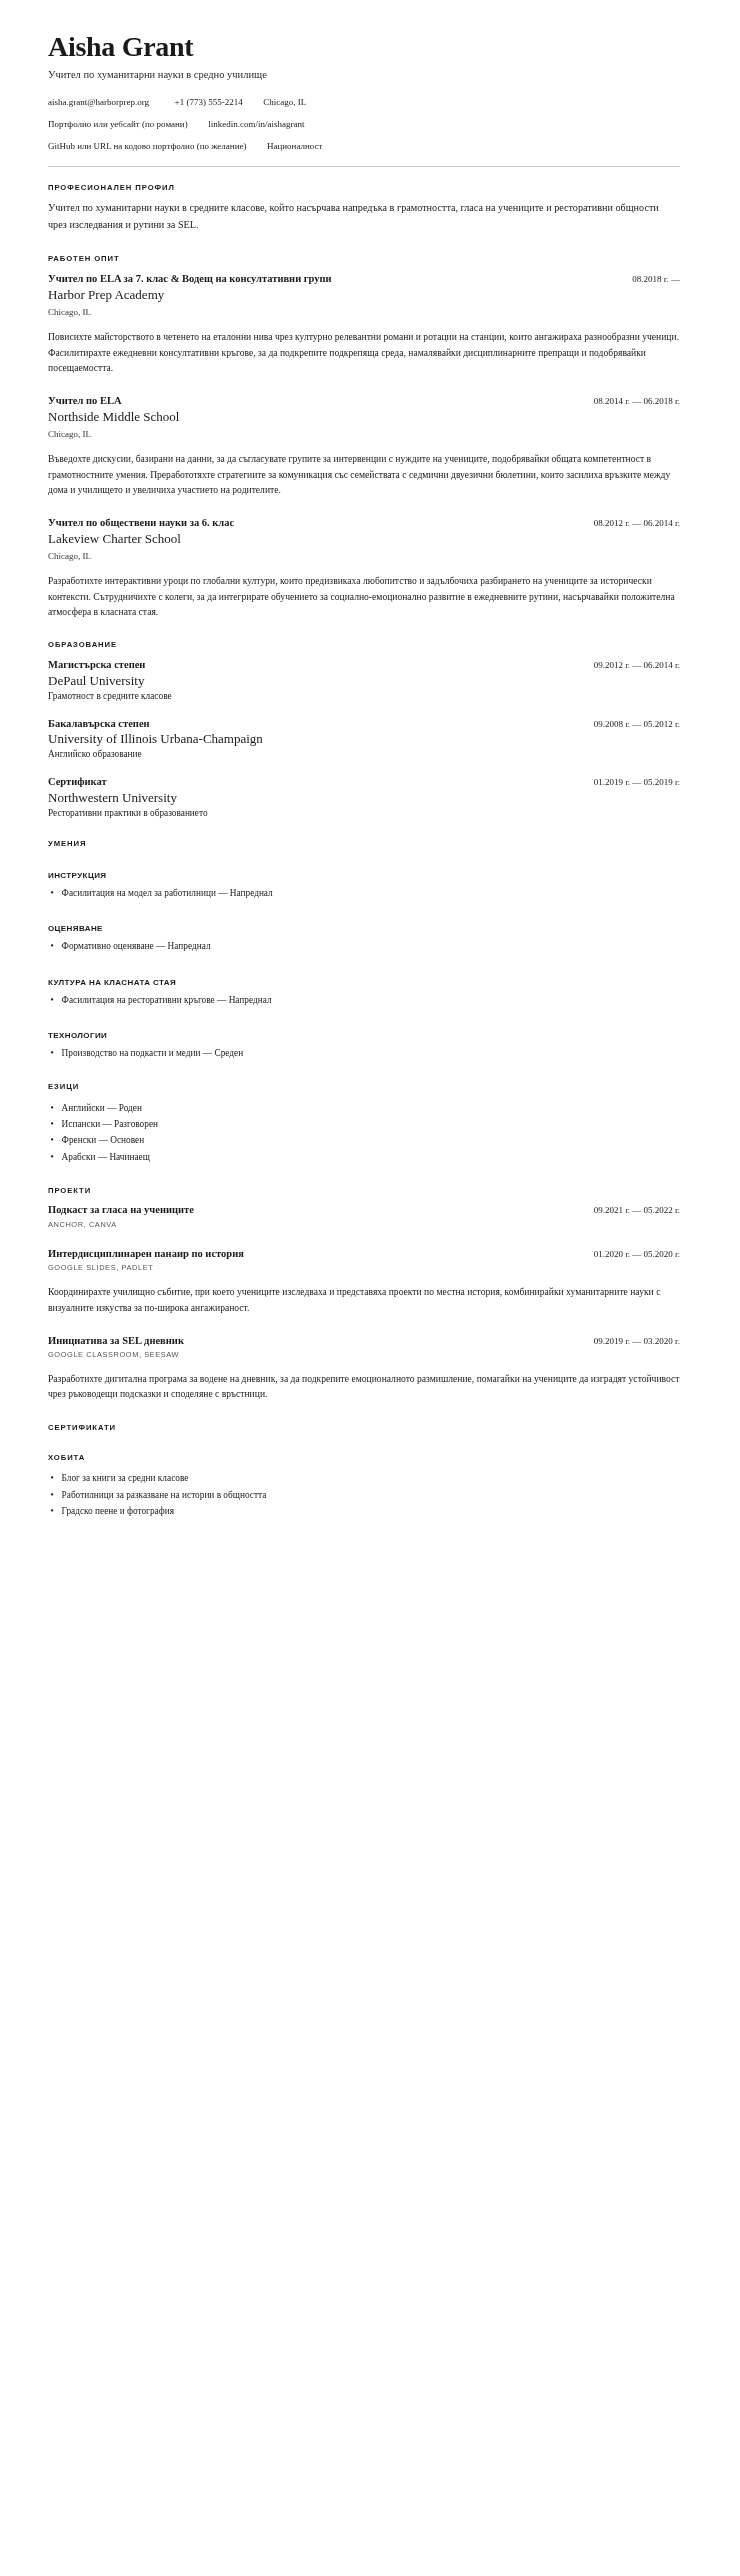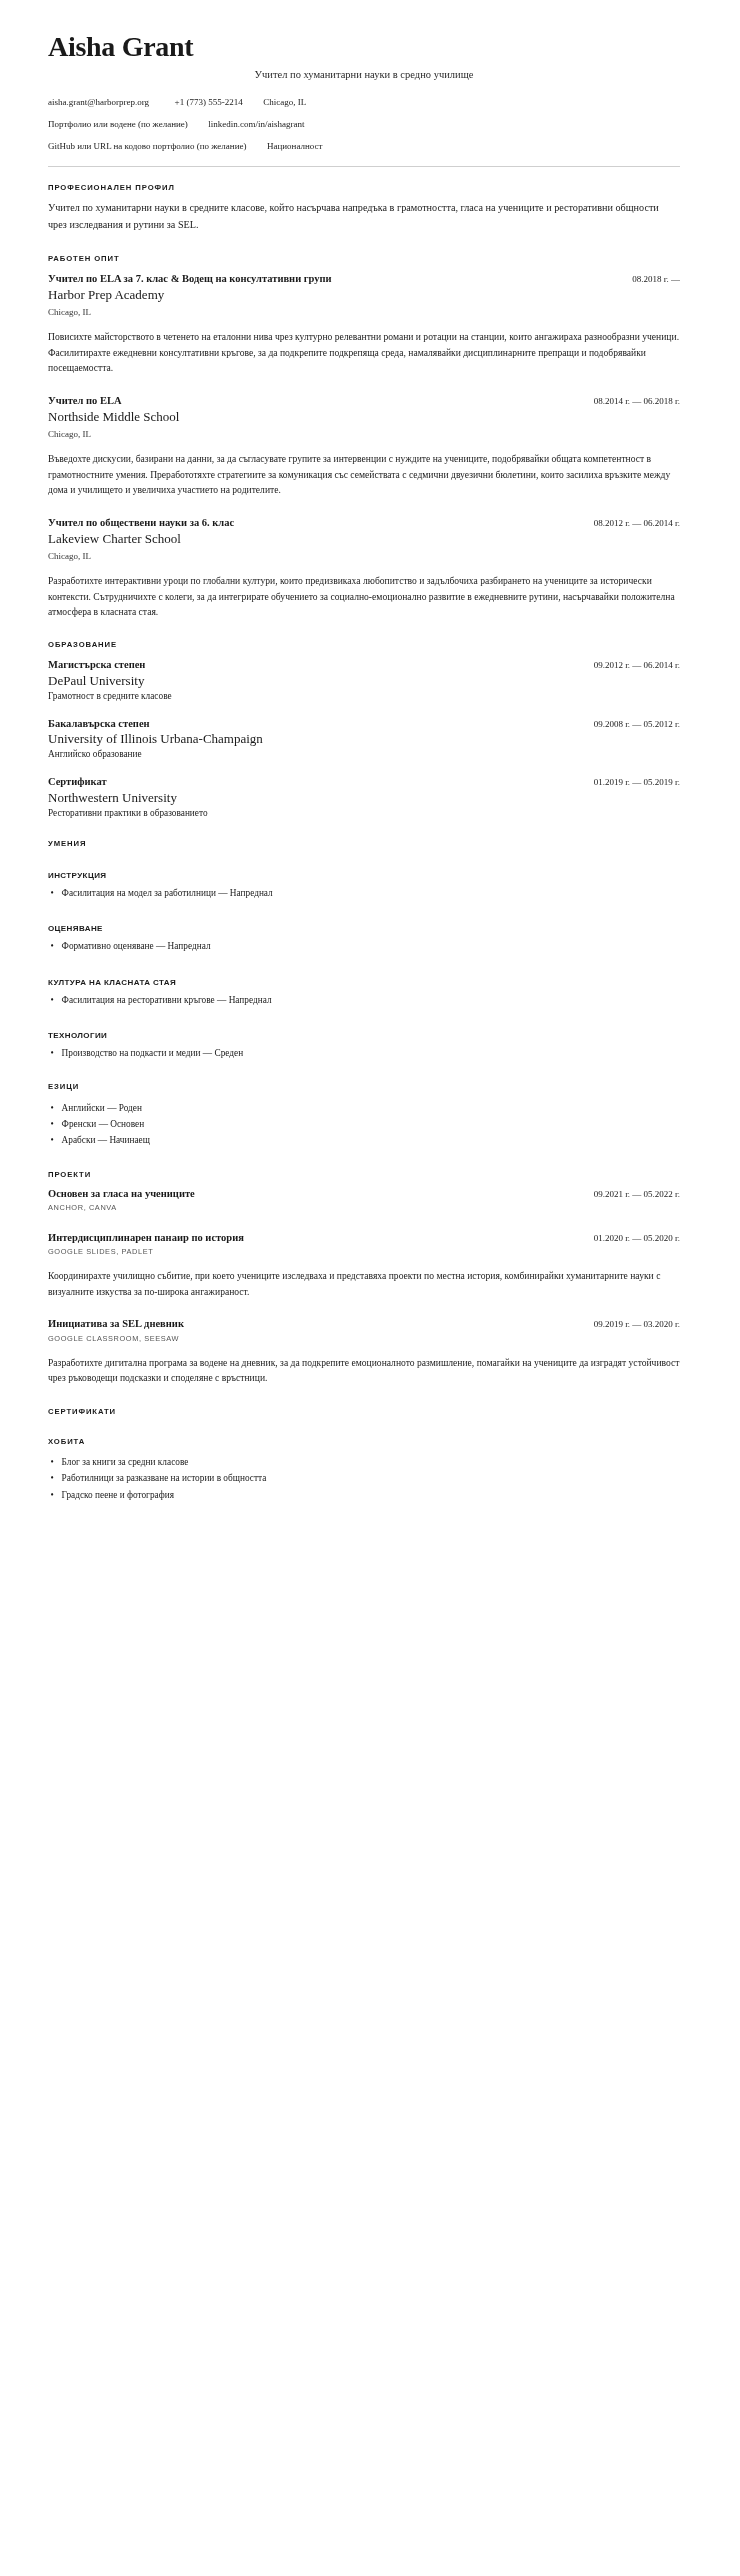--- a/index.html
+++ b/index.html
@@ -24,21 +24,20 @@
     font-size: 28px;
     font-weight: bold;
     letter-spacing: -0.3px;
     margin: 0 0 7.4px 0;
     line-height: 1.05;
   }
   .headline {
     font-size: 10.5px;
     color: #2b2b2b;
     margin: 0 0 16px 0;
-    text-align: center;
   }
   .contact-line {
     font-size: 9px;
     color: #222;
     margin-bottom: 9.3px;
     line-height: 1.4;
   }
   .contact-line span.item {
     display: inline-block;
   }
@@ -165,21 +164,21 @@
 
   <div class="contact-line">
     <span class="item">aisha.grant@harborprep.org</span>
     <span class="gap-1"></span>
     <span class="item">+1 (773) 555-2214</span>
     <span class="gap-2"></span>
     <span class="item">Chicago, IL</span>
   </div>
 
   <div class="contact-line">
-    <span class="item">Портфолио или водене (по желание)</span>
+    <span class="item">Портфолио или уебсайт (по романи)</span>
     <span class="gap-2"></span>
     <span class="item">linkedin.com/in/aishagrant</span>
   </div>
 
   <div class="contact-line">
     <span class="item">GitHub или URL на кодово портфолио (по желание)</span>
     <span class="gap-2"></span>
     <span class="item">Националност</span>
   </div>
 
@@ -285,31 +284,32 @@
       <ul class="bullets">
         <li>Производство на подкасти и медии — Среден</li>
       </ul>
     </div>
   </div>
 
   <div class="section">
     <div class="section-title">ЕЗИЦИ</div>
     <ul class="bullets">
       <li>Английски — Роден</li>
+      <li>Испански — Разговорен</li>
       <li>Френски — Основен</li>
       <li>Арабски — Начинаещ</li>
     </ul>
   </div>
 
   <div class="section">
     <div class="section-title">ПРОЕКТИ</div>
 
     <div class="entry">
       <div class="entry-head">
-        <div class="entry-title">Основен за гласа на учениците</div>
+        <div class="entry-title">Подкаст за гласа на учениците</div>
         <div class="entry-dates">09.2021 г. — 05.2022 г.</div>
       </div>
       <div class="proj-tags">ANCHOR, CANVA</div>
     </div>
 
     <div class="entry">
       <div class="entry-head">
         <div class="entry-title">Интердисциплинарен панаир по история</div>
         <div class="entry-dates">01.2020 г. — 05.2020 г.</div>
       </div>

